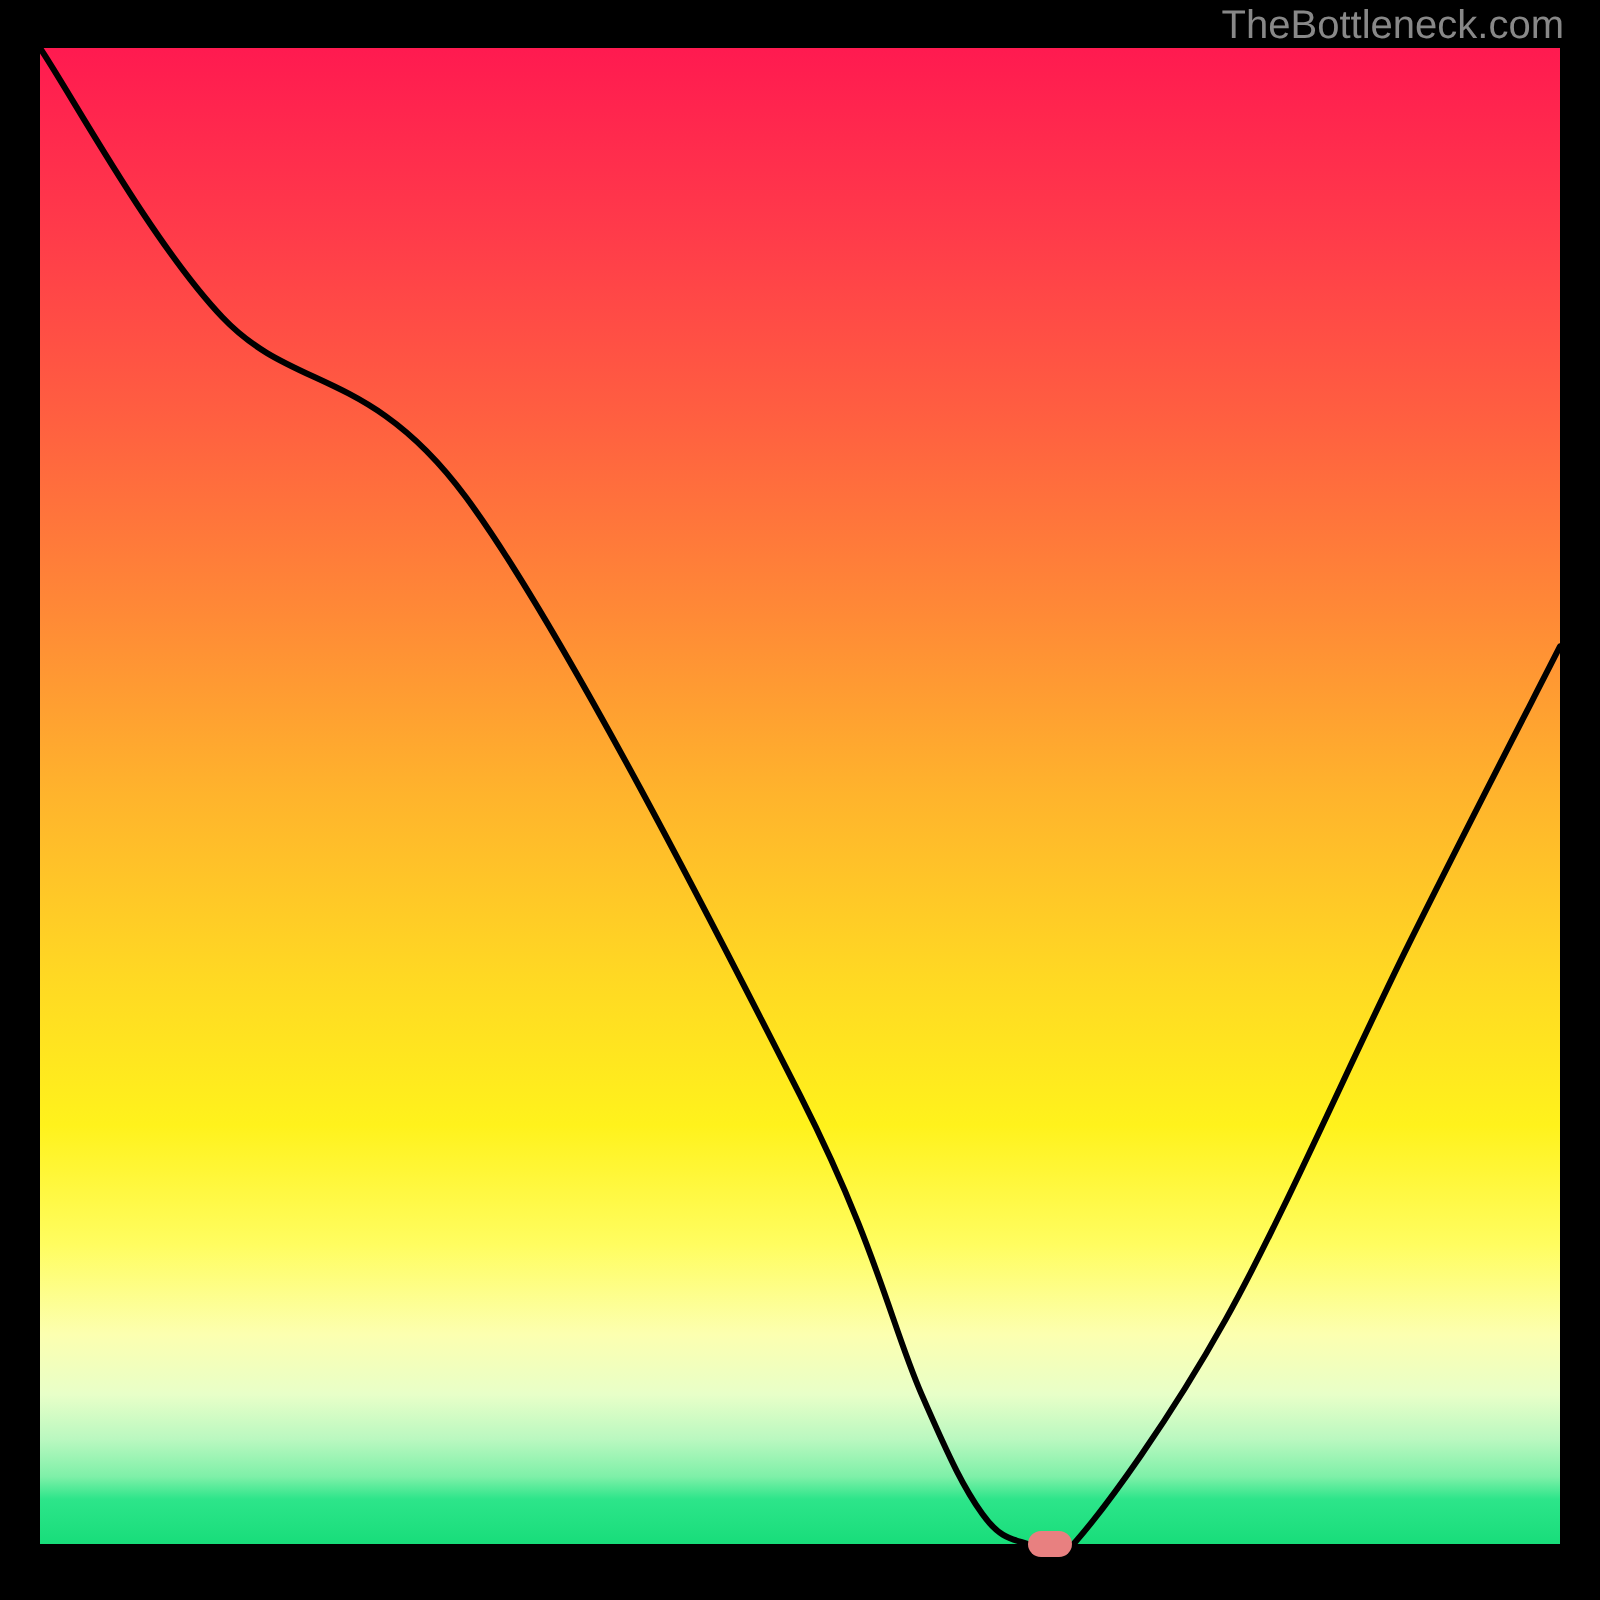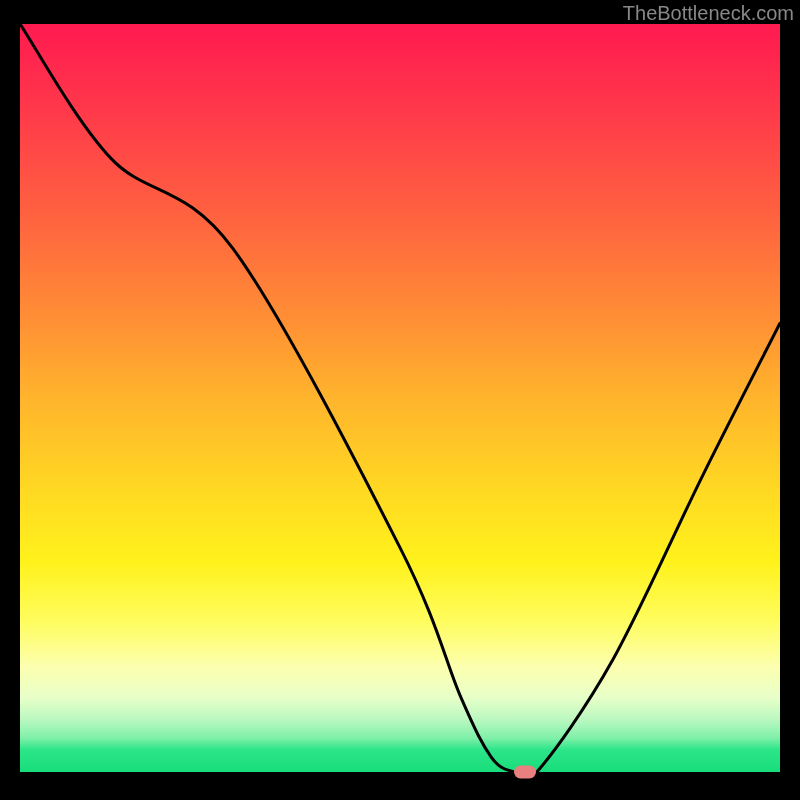--- a/index.html
+++ b/index.html
@@ -7,21 +7,21 @@
     width: 800px;
     height: 800px;
     background: #000;
     position: relative;
     font-family: Arial, sans-serif;
     overflow: hidden;
   }
   .watermark {
     position: absolute;
     top: 2px;
-    right: 6px;
+    right: 18px;
     color: #888;
     font-size: 20px;
     font-weight: 500;
     z-index: 10;
     text-align: center;
   }
   .plot-area {
     position: absolute;
     left: 20px;
     top: 24px;

